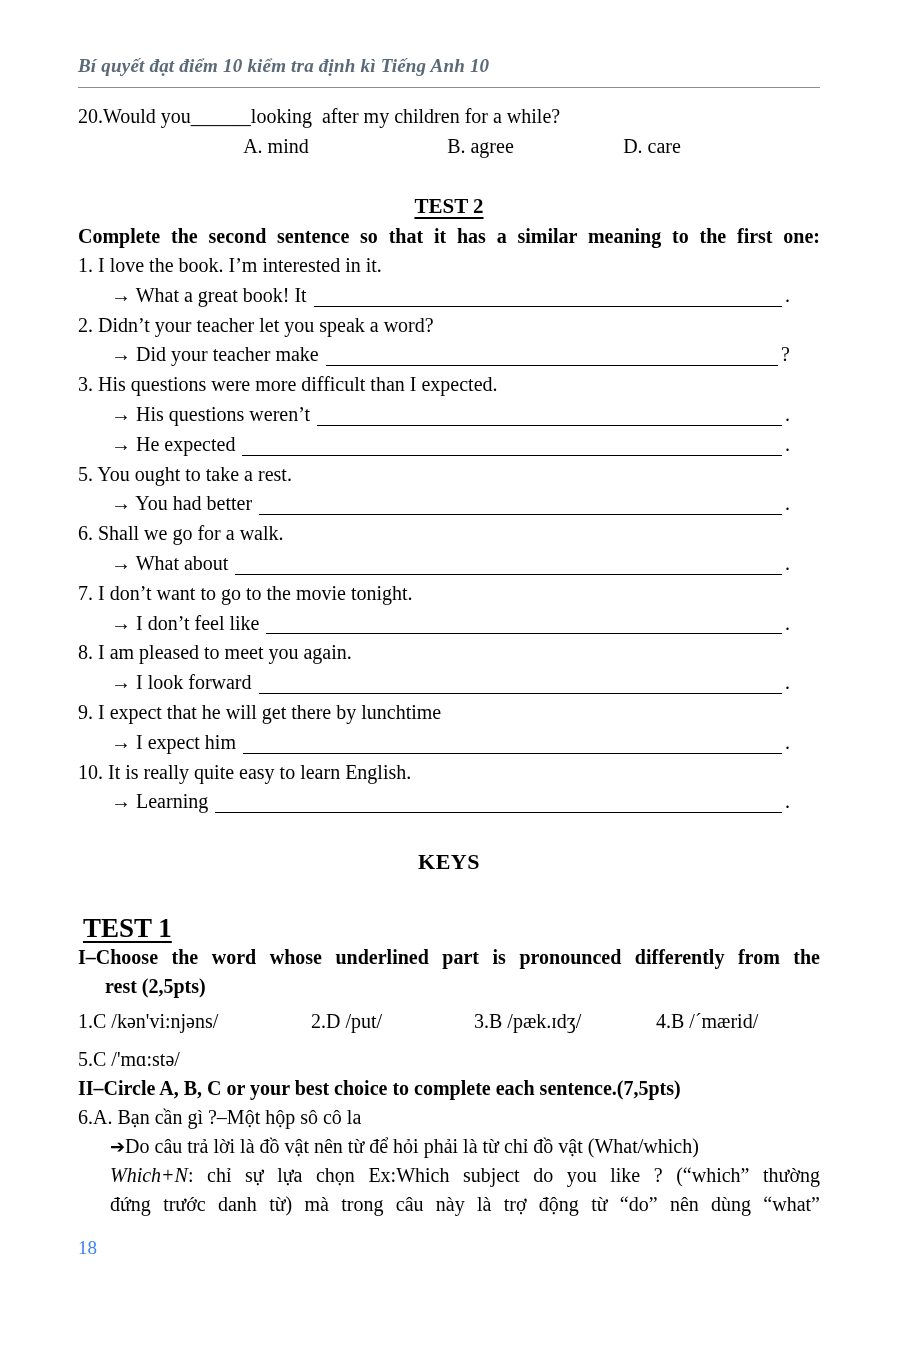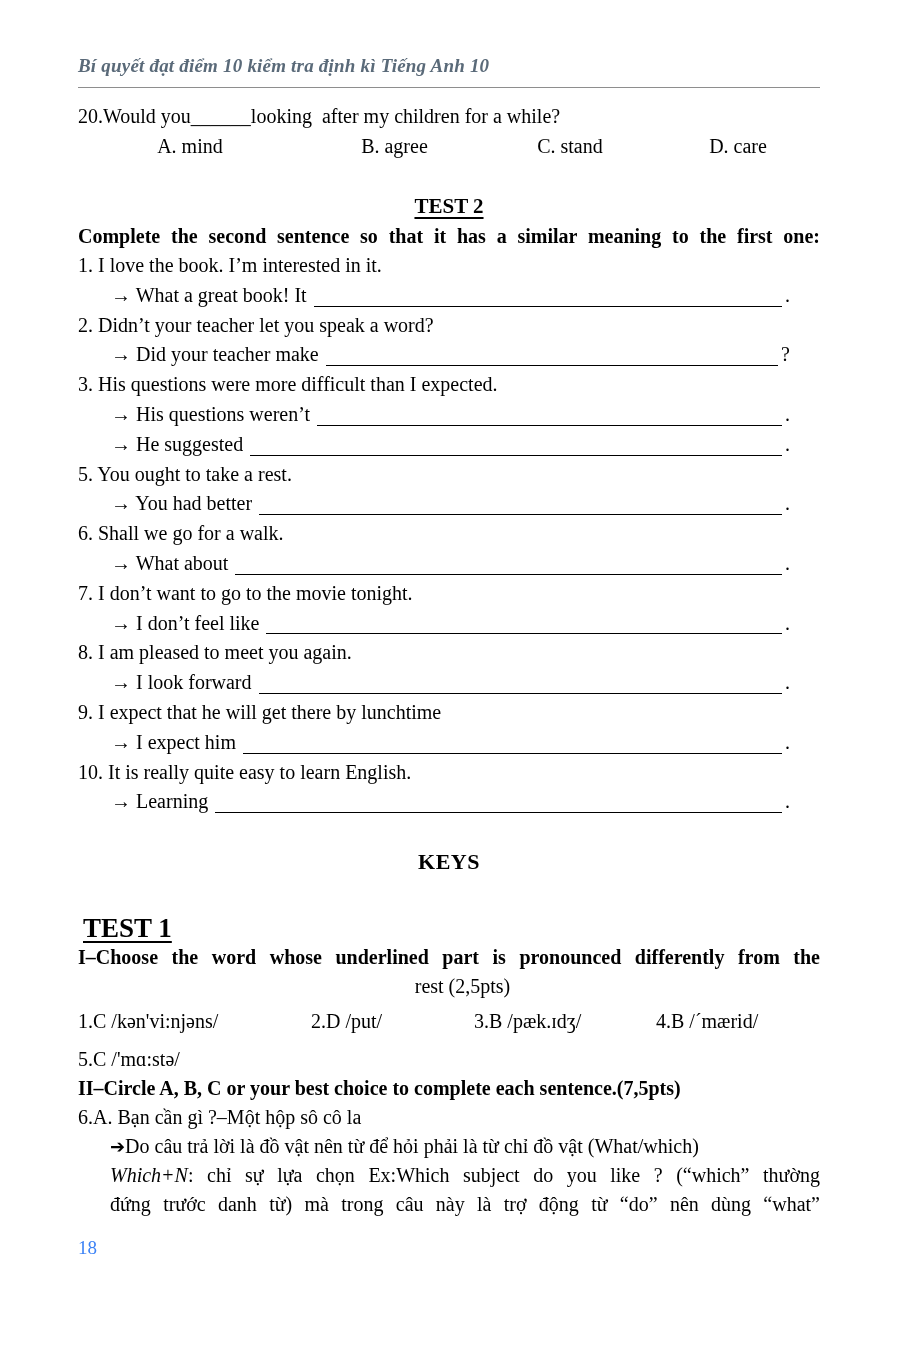--- a/index.html
+++ b/index.html
@@ -32,21 +32,21 @@
   .prompt{line-height:29.8px;}
   .rewrite{display:flex;align-items:flex-end;line-height:29.8px;margin:0 30px 0 33px;}
   .rewrite .pre{white-space:pre;}
   .blank{flex:1;border-bottom:1.5px solid #000;margin:0 0 4px 7px;min-width:40px;}
   .punct{margin-left:3px;}
 
   
   .keys-title{margin-top:29px;text-align:center;font-weight:bold;font-size:22px;line-height:31px;letter-spacing:0.5px;}
   .test1-heading{margin-top:36px;line-height:30px;font-weight:bold;padding-left:5px;font-size:27px;}
   .sec1-l1{font-weight:bold;line-height:29px;text-align:justify;text-align-last:justify;}
-  .sec1-l2{font-weight:normal;line-height:29px;padding-left:27px;text-align:center;}
+  .sec1-l2{font-weight:bold;line-height:29px;padding-left:27px;}
   .answers-row{display:flex;margin-top:5px;line-height:30px;}
   .ans-1{width:233px}.ans-2{width:163px}.ans-3{width:182px}
   .answer5{margin-top:8px;line-height:30px;}
   .sec2-heading{font-weight:bold;line-height:29px;}
   .item6-line{line-height:29px;}
   .expl{margin-left:32px;line-height:29px;}
   .expl-just{text-align:justify;text-align-last:justify;}
   .arrow-glyph{font-family:"DejaVu Sans",sans-serif;font-size:18px;}
   .which-n{font-style:italic;}
 
@@ -61,21 +61,20 @@
   <div>
     <div class="header-title">Bí quyết đạt điểm 10 kiểm tra định kì Tiếng Anh 10</div>
     <hr class="header-rule">
   </div>
 
   <div>
     <div class="q20">20.Would you______looking  after my children for a while?</div>
     <div class="options-row">
       <span class="opt-a">A. mind</span>
       <span class="opt-b">B. agree</span>
-      <span class="opt-c">C. stand</span>
       <span>D. care</span>
     </div>
   </div>
 
   <div>
     <div class="test2-title"><span class="u">TEST 2</span></div>
     <div class="instruction">Complete the second sentence so that it has a similar meaning to the first one:</div>
 
     <div>
       <div class="prompt">1. I love the book. I’m interested in it.</div>
@@ -99,21 +98,21 @@
       <div class="prompt">3. His questions were more difficult than I expected.</div>
       <div class="rewrite">
         <span class="pre">→ His questions weren’t</span>
         <span class="blank"></span>
         <span class="punct">.</span>
       </div>
     </div>
 
     <div>
       <div class="rewrite">
-        <span class="pre">→ He suggested</span>
+        <span class="pre">→ He expected</span>
         <span class="blank"></span>
         <span class="punct">.</span>
       </div>
     </div>
 
     <div>
       <div class="prompt">5. You ought to take a rest.</div>
       <div class="rewrite">
         <span class="pre">→ You had better</span>
         <span class="blank"></span>

